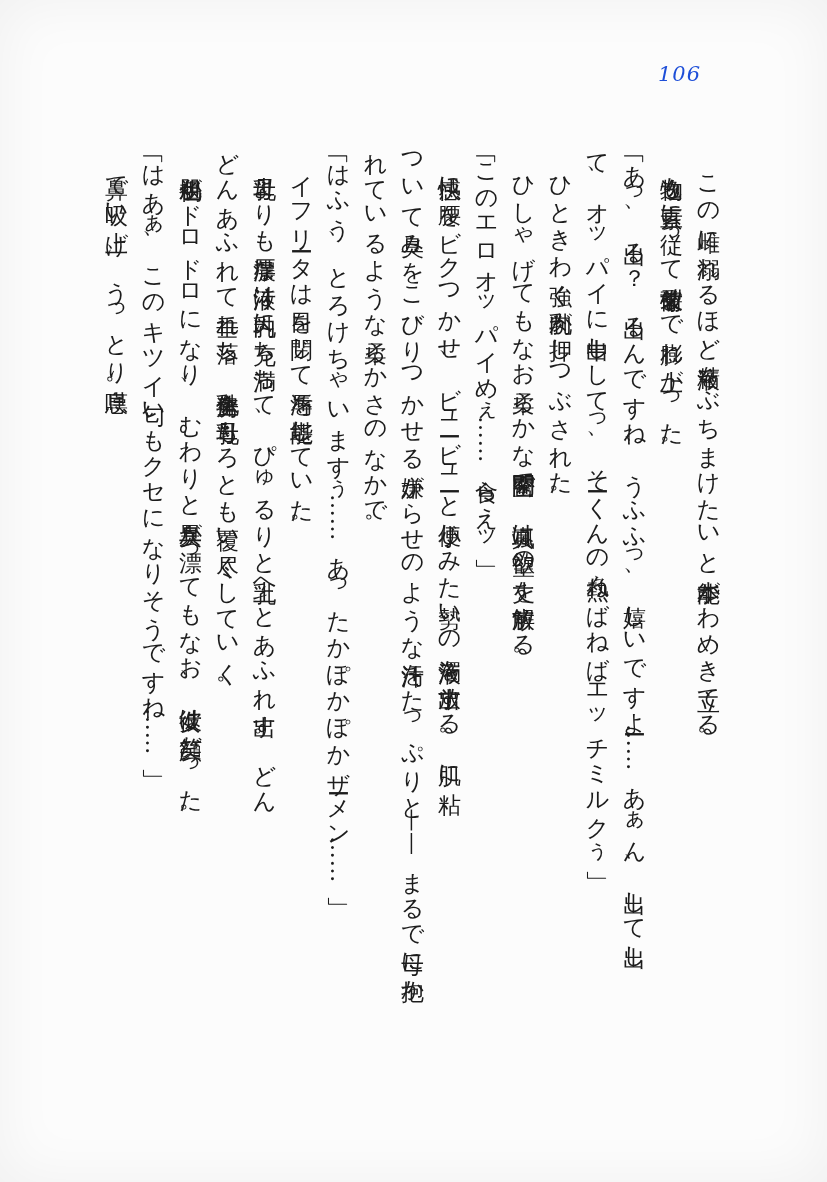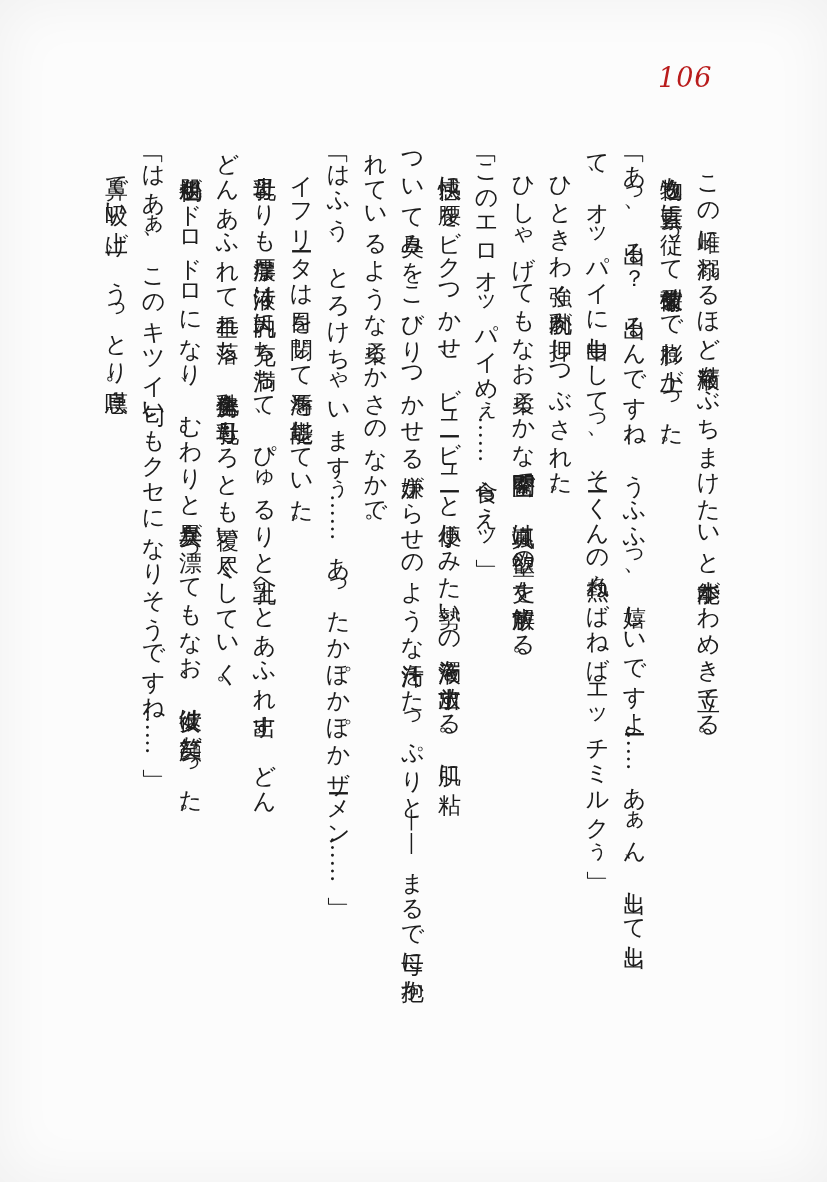--- a/index.html
+++ b/index.html
@@ -17,24 +17,24 @@
   .page {
     position: absolute;
     inset: 0;
     background: #fcfcfc;
     box-shadow: inset 0 0 60px rgba(0,0,0,0.05);
   }
   .page-number {
     position: absolute;
     top: 62px;
     left: 658px;
-    font-size: 27px;
+    font-size: 21px;
     font-style: italic;
     letter-spacing: 1px;
-    color: #b91c1c;
+    color: #1d4ed8;
   }
   .text-block {
     position: absolute;
     top: 137px;
     right: 100px;
     height: 960px;
     writing-mode: vertical-rl;
     -webkit-writing-mode: vertical-rl;
     font-size: 23px;
     line-height: 37px;

